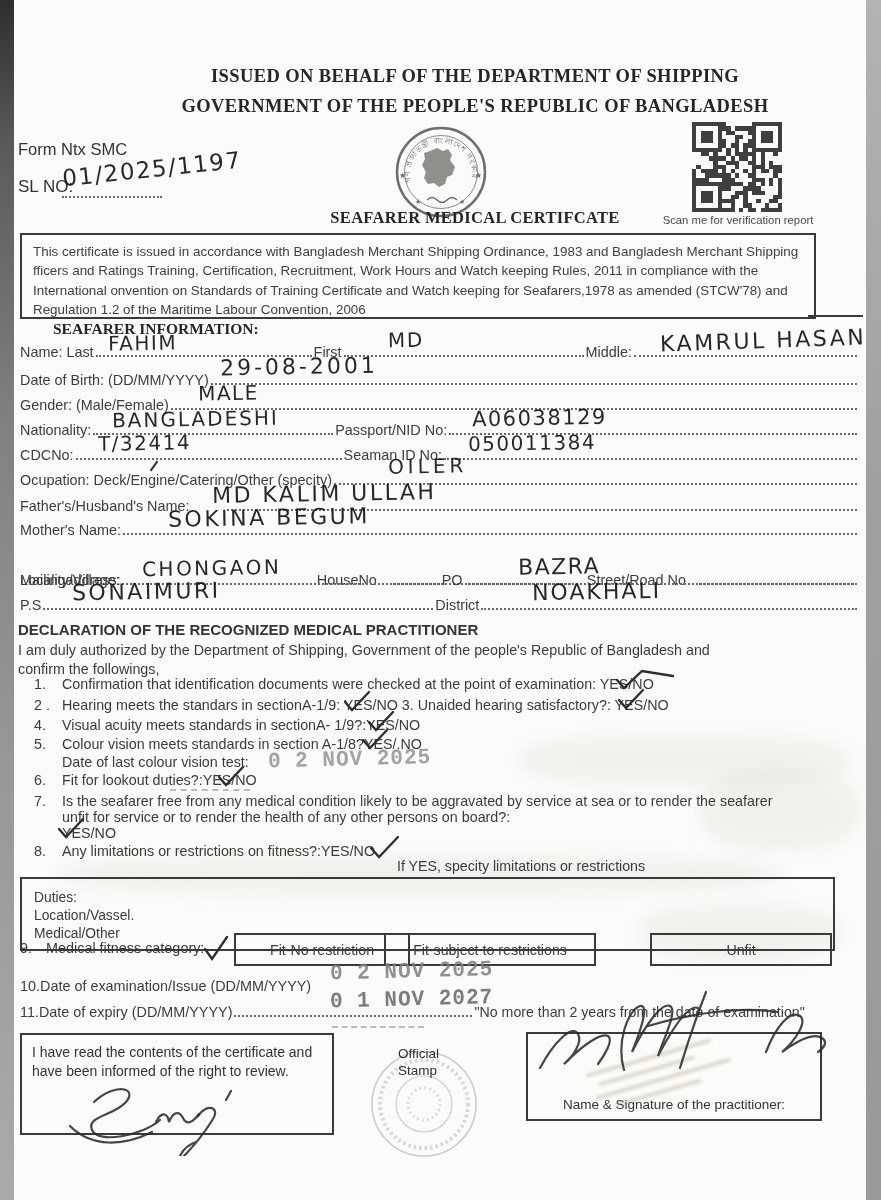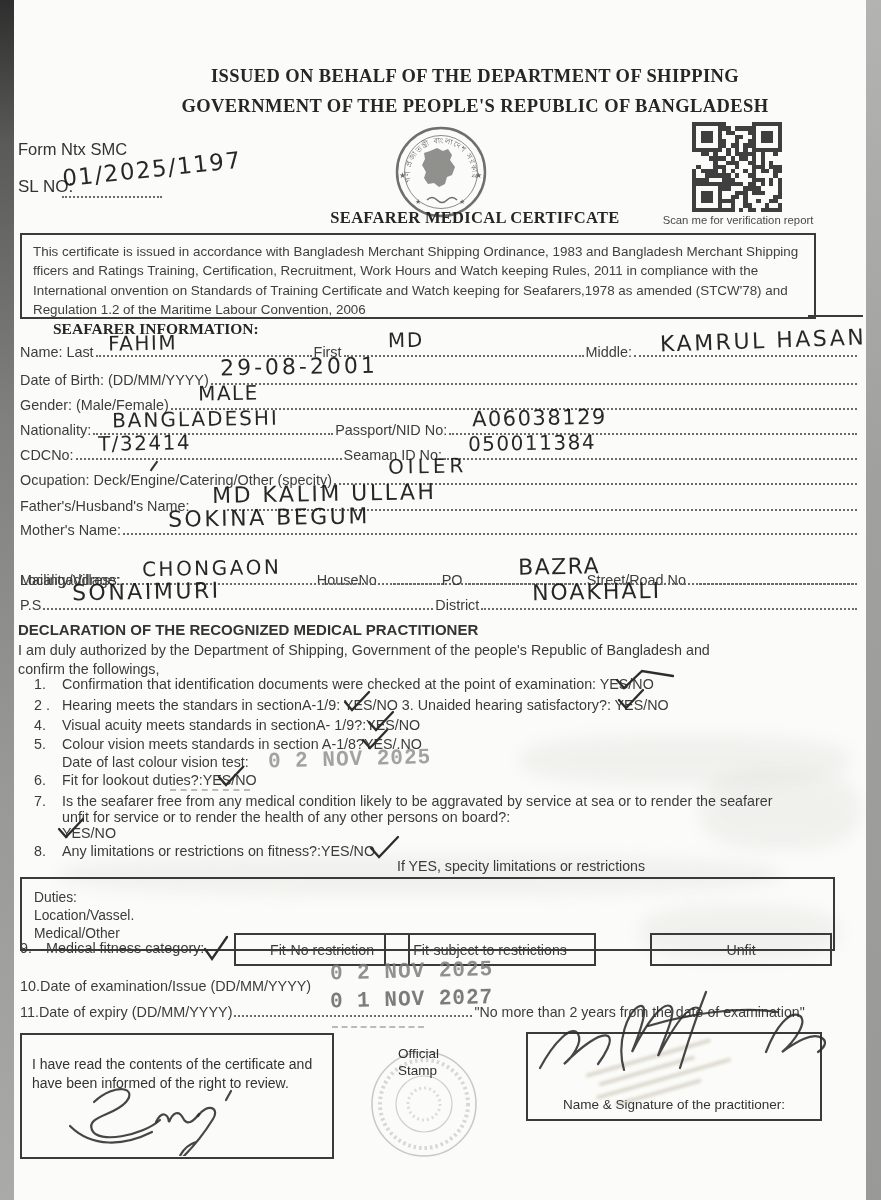--- a/index.html
+++ b/index.html
@@ -420,21 +420,21 @@
   <div class="abs lbl" style="left:20px;top:978px;">10.Date of examination/Issue (DD/MM/YYYY)</div>
   <div class="stamp" style="left:330px;top:988px;color:rgba(110,110,108,.9);">0 1 NOV 2027</div>
   <div class="row" style="top:1000px;height:20px;">
     <span class="lbl">11.Date of expiry (DD/MM/YYYY)</span>
     <span class="seg" style="width:238px;"></span>
     <span class="lbl" style="font-size:14.2px;">"No more than 2 years from the date of examination"</span>
     <span class="grow"></span>
   </div>
   <div class="remnant" style="left:332px;top:1024px;width:92px;"></div>
 
-  <div class="bx" style="left:20px;top:1033px;width:290px;height:82px;padding:20px 10px;font-size:14px;line-height:1.35;color:#333;">I have read the contents of the certificate and have been informed of the right to review.</div>
+  <div class="bx" style="left:20px;top:1033px;width:290px;height:82px;padding:8px 10px;font-size:14px;line-height:1.35;color:#333;">I have read the contents of the certificate and have been informed of the right to review.</div>
   <svg class="sig abs" style="left:58px;top:1076px;" width="190" height="80" viewBox="0 0 190 80">
     <path d="M36 26 C58 6 80 12 68 26 C56 40 28 40 34 54 C40 68 84 60 102 44"></path>
     <path d="M98 46 c6 -12 12 -8 13 0 c4 -10 10 -12 14 -4 c4 8 10 4 16 -4"></path>
     <path d="M140 40 c10 -14 22 -8 15 3 c-8 13 -20 28 -30 38 c-8 8 -2 -10 13 -15"></path>
     <path d="M12 50 C34 72 66 70 94 56"></path>
     <path d="M168 24 l5 -9"></path>
   </svg>
 
   <div class="abs" style="left:352px;top:1034px;">
     <svg width="145" height="145" viewBox="0 0 145 145">

